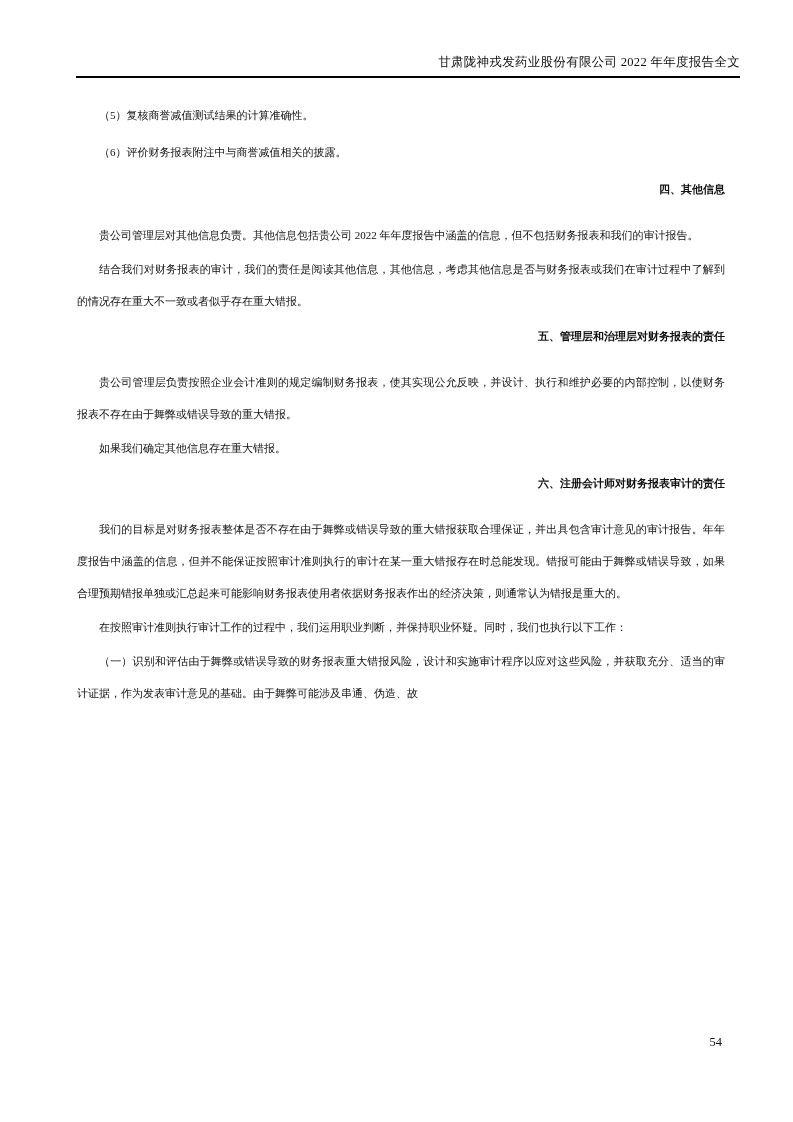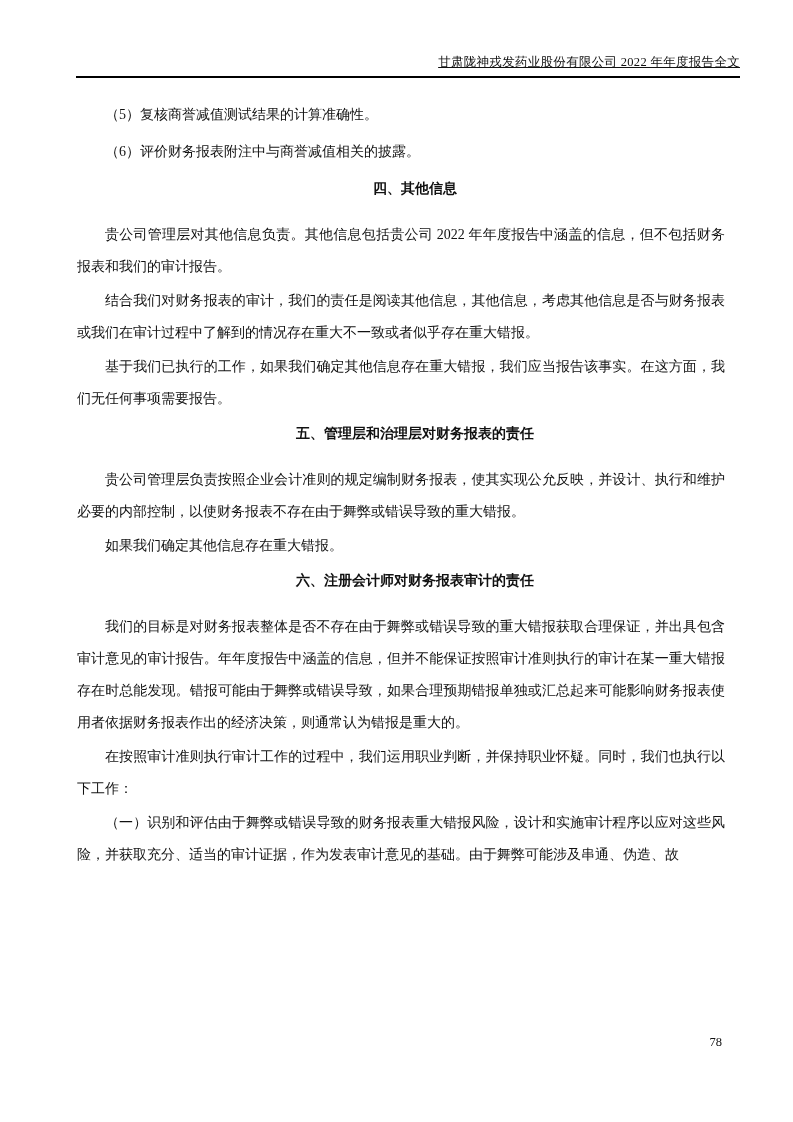--- a/index.html
+++ b/index.html
@@ -19,51 +19,50 @@
   .header {
     position: absolute;
     top: 54px;
     left: 76px;
     right: 53px;
     text-align: right;
     font-size: 12.5px;
     line-height: 16px;
     letter-spacing: 0.3px;
     white-space: nowrap;
-    text-decoration: underline;
   }
   .header-rule {
     position: absolute;
     top: 76px;
     left: 76px;
     right: 53px;
     height: 0;
     border-top: 2px solid #000000;
   }
   .doc-body {
     position: absolute;
     top: 99px;
     left: 77px;
     right: 68px;
-    font-size: 14px;
+    font-size: 11px;
     line-height: 32px;
   }
   .block {
     margin: 0 0 2px 0;
     text-indent: 2em;
     text-align: justify;
     text-justify: inter-ideograph;
   }
   .item {
     margin-bottom: 5px;
   }
   .heading {
     font-weight: 700;
     margin: 3px 0 14px 0;
-    text-align: center;
+    text-align: right;
   }
   .page-number {
     position: absolute;
     top: 1034px;
     right: 71px;
     font-size: 12.5px;
     line-height: 16px;
   }
 </style>
 </head>
@@ -75,25 +74,24 @@
     <span>甘肃陇神戎发药业股份有限公司 2022 年年度报告全文</span>
   </div>
   <div class="header-rule"></div>
 
   <div class="doc-body">
     <div class="block item">（5）复核商誉减值测试结果的计算准确性。</div>
     <div class="block item">（6）评价财务报表附注中与商誉减值相关的披露。</div>
     <div class="block heading">四、其他信息</div>
     <div class="block">贵公司管理层对其他信息负责。其他信息包括贵公司 2022 年年度报告中涵盖的信息，但不包括财务报表和我们的审计报告。</div>
     <div class="block">结合我们对财务报表的审计，我们的责任是阅读其他信息，其他信息，考虑其他信息是否与财务报表或我们在审计过程中了解到的情况存在重大不一致或者似乎存在重大错报。</div>
-    <div class="block">基于我们已执行的工作，如果我们确定其他信息存在重大错报，我们应当报告该事实。在这方面，我们无任何事项需要报告。</div>
     <div class="block heading">五、管理层和治理层对财务报表的责任</div>
     <div class="block">贵公司管理层负责按照企业会计准则的规定编制财务报表，使其实现公允反映，并设计、执行和维护必要的内部控制，以使财务报表不存在由于舞弊或错误导致的重大错报。</div>
     <div class="block">如果我们确定其他信息存在重大错报。</div>
     <div class="block heading">六、注册会计师对财务报表审计的责任</div>
     <div class="block">我们的目标是对财务报表整体是否不存在由于舞弊或错误导致的重大错报获取合理保证，并出具包含审计意见的审计报告。年年度报告中涵盖的信息，但并不能保证按照审计准则执行的审计在某一重大错报存在时总能发现。错报可能由于舞弊或错误导致，如果合理预期错报单独或汇总起来可能影响财务报表使用者依据财务报表作出的经济决策，则通常认为错报是重大的。</div>
     <div class="block">在按照审计准则执行审计工作的过程中，我们运用职业判断，并保持职业怀疑。同时，我们也执行以下工作：</div>
     <div class="block">（一）识别和评估由于舞弊或错误导致的财务报表重大错报风险，设计和实施审计程序以应对这些风险，并获取充分、适当的审计证据，作为发表审计意见的基础。由于舞弊可能涉及串通、伪造、故</div>
   </div>
 
-  <div class="page-number">78</div>
+  <div class="page-number">54</div>
 
 </div>
 
 </body></html>

